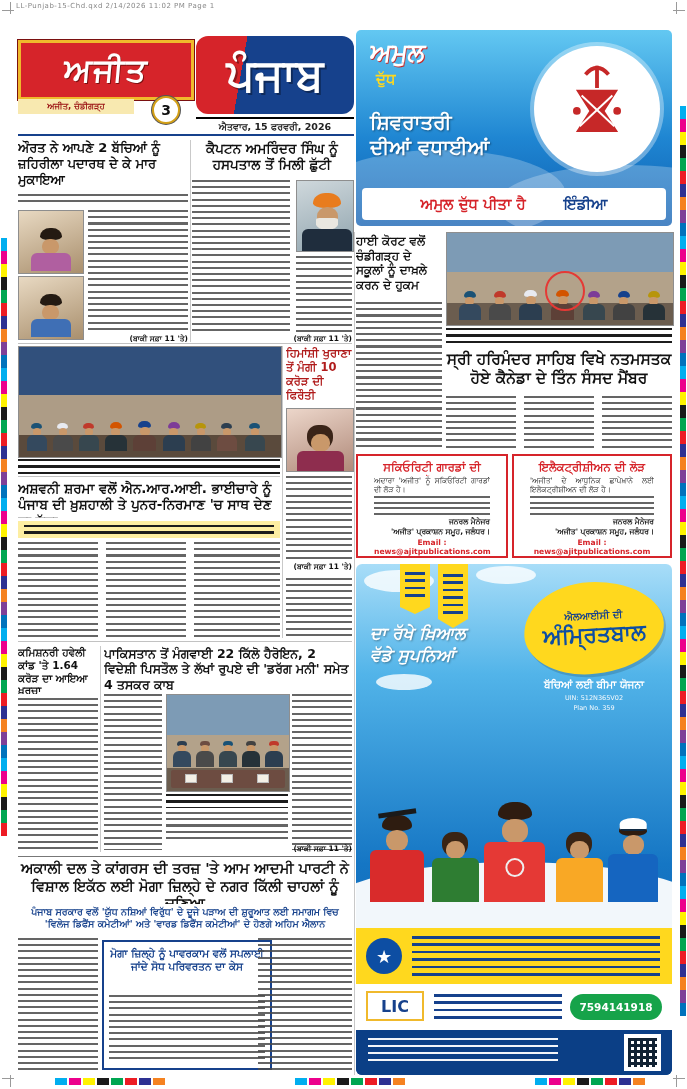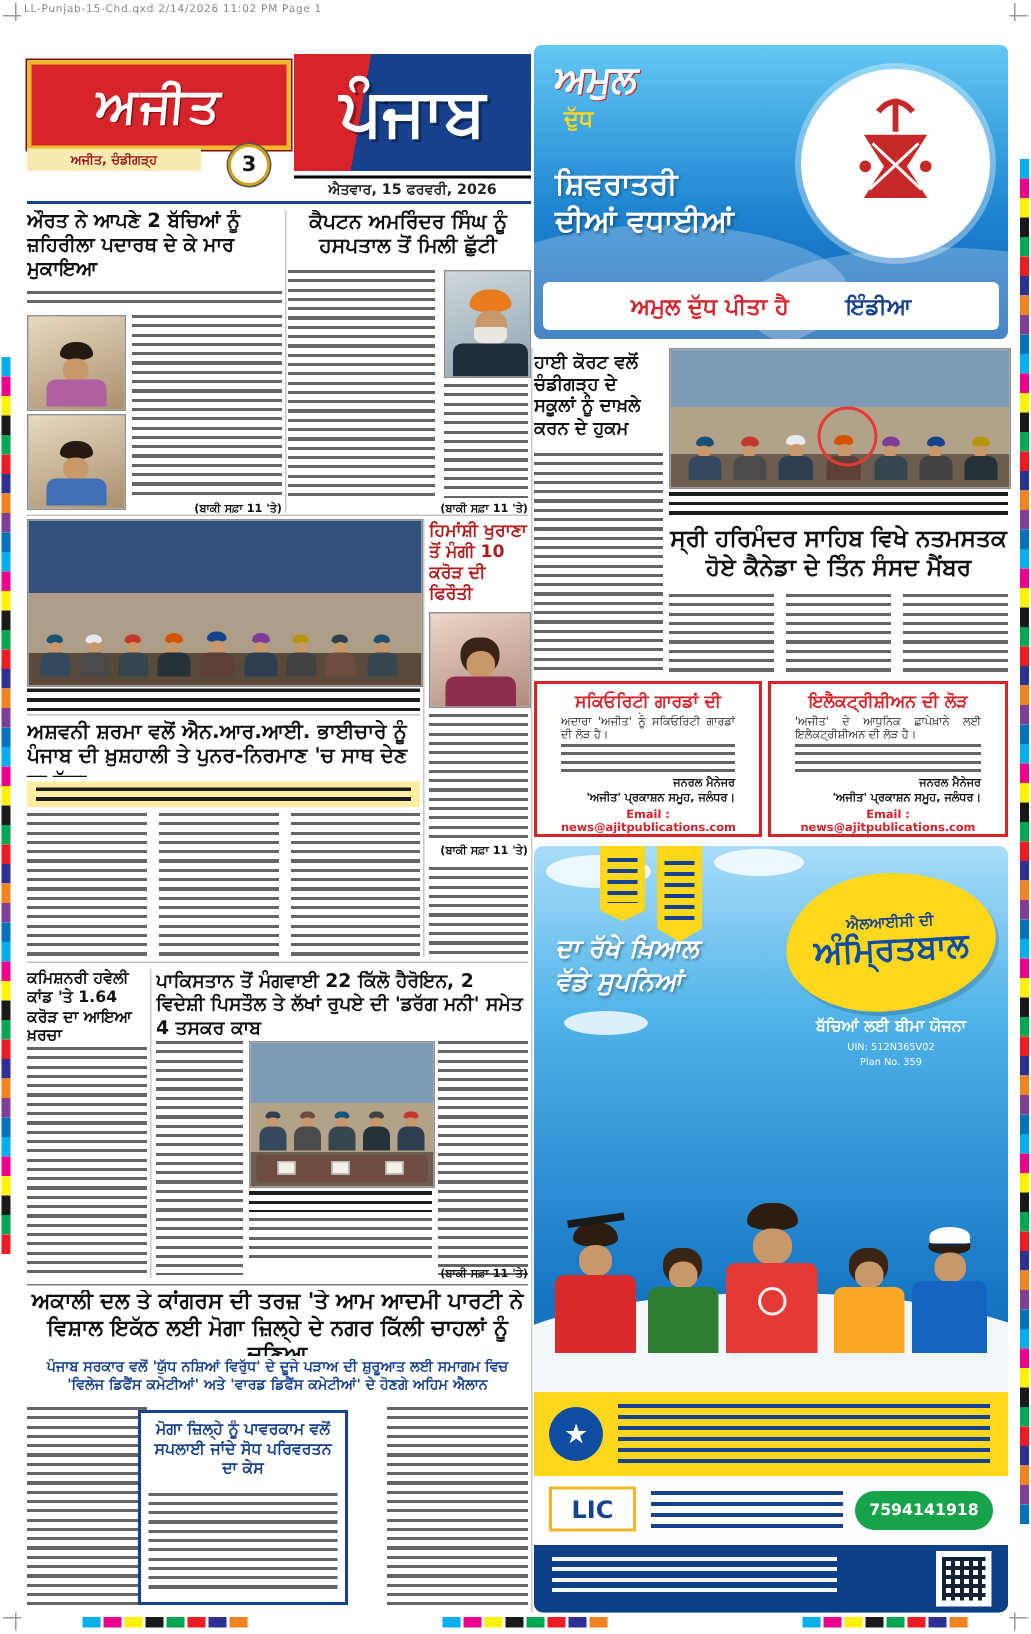--- a/index.html
+++ b/index.html
@@ -21,21 +21,21 @@
   .ctr{text-align:center;}
   .cont{position:absolute;font-size:7.5px;font-weight:700;text-align:right;color:#111;}
   
   .brandbox{position:absolute;left:18px;top:40px;width:170px;height:54px;background:#d6242a;
             border:3px solid #f0b92c;box-shadow:0 0 0 1px #7a1010;display:flex;align-items:center;justify-content:center;}
   .brandbox span{font-size:32px;font-weight:800;color:#fff;letter-spacing:2px;transform:skewX(-5deg);text-shadow:1px 1px 0 #7a1010;}
   .edition{position:absolute;left:18px;top:99px;width:116px;height:15px;background:#f8e9b0;color:#9c1515;
            font-size:8.5px;font-weight:700;display:flex;align-items:center;justify-content:center;}
   .pgcircle{position:absolute;left:152px;top:96px;width:24px;height:24px;border:2px solid #d4a017;border-radius:50%;
             background:#fff;display:flex;align-items:center;justify-content:center;font-size:14px;font-weight:800;color:#111;box-shadow:0 0 0 1px #555;}
-  .title{position:absolute;left:196px;top:36px;width:158px;height:78px;border-radius:0;
+  .title{position:absolute;left:196px;top:36px;width:158px;height:78px;border-radius:12px;
          background:linear-gradient(100deg,#d6242a 0 30%,#16418c 30%);display:flex;align-items:center;justify-content:center;}
   .title span{font-size:44px;font-weight:800;color:#fff;text-shadow:2px 2px 0 rgba(0,0,0,.35);}
   .dateline{position:absolute;left:196px;top:117px;width:158px;height:15px;border-top:2px solid #000000;
             font-size:9.5px;font-weight:700;color:#222;display:flex;align-items:center;justify-content:center;}
   
   .photo{position:absolute;overflow:hidden;border:1px solid #8e8e8e;background:linear-gradient(160deg,#cfd8dc,#90a4ae);}
   .photo.indoor{background:linear-gradient(180deg,#7d9bb5 0 42%,#b3a28a 42% 76%,#6b5d4f 76%);}
   .photo.stage{background:linear-gradient(180deg,#31507c 0 44%,#ad9c86 44% 80%,#5a4a3c 80%);}
   .photo.glam{background:linear-gradient(160deg,#ecd6ca,#b08a7a);}
   .photo.warm{background:linear-gradient(160deg,#e8d9c2,#a98f6d);}
@@ -509,21 +509,21 @@
   <div class="sim" style="left:292px;top:694px;width:60px;height:156px;"></div>
   <div class="sim-cap" style="left:166px;top:794px;width:122px;height:14px;"></div>
   <div class="sim" style="left:166px;top:812px;width:122px;height:30px;"></div>
   <div class="cont" style="left:232px;top:844px;width:120px;">(ਬਾਕੀ ਸਫ਼ਾ 11 'ਤੇ)</div>
 
   <div class="hr" style="left:18px;top:856px;width:334px;background:#777;"></div>
 
   <div class="hl ctr" style="left:18px;top:860px;width:334px;height:44px;font-size:14.5px;">ਅਕਾਲੀ ਦਲ ਤੇ ਕਾਂਗਰਸ ਦੀ ਤਰਜ਼ 'ਤੇ ਆਮ ਆਦਮੀ ਪਾਰਟੀ ਨੇ ਵਿਸ਼ਾਲ ਇਕੱਠ ਲਈ ਮੋਗਾ ਜ਼ਿਲ੍ਹੇ ਦੇ ਨਗਰ ਕਿੱਲੀ ਚਾਹਲਾਂ ਨੂੰ ਚੁਣਿਆ</div>
   <div class="hl ctr" style="left:18px;top:906px;width:334px;height:28px;font-size:9.5px;color:#16418c;">ਪੰਜਾਬ ਸਰਕਾਰ ਵਲੋਂ 'ਯੁੱਧ ਨਸ਼ਿਆਂ ਵਿਰੁੱਧ' ਦੇ ਦੂਜੇ ਪੜਾਅ ਦੀ ਸ਼ੁਰੂਆਤ ਲਈ ਸਮਾਗਮ ਵਿਚ 'ਵਿਲੇਜ ਡਿਫੈਂਸ ਕਮੇਟੀਆਂ' ਅਤੇ 'ਵਾਰਡ ਡਿਫੈਂਸ ਕਮੇਟੀਆਂ' ਦੇ ਹੋਣਗੇ ਅਹਿਮ ਐਲਾਨ</div>
   <div class="sim" style="left:18px;top:938px;width:80px;height:134px;"></div>
-  <div class="bluebox" style="left:92px;top:940px;width:140px;height:130px;">
+  <div class="bluebox" style="left:102px;top:940px;width:170px;height:130px;">
     <div class="hl ctr" style="position:relative;width:100%;height:44px;font-size:10.5px;color:#16418c;">ਮੋਗਾ ਜ਼ਿਲ੍ਹੇ ਨੂੰ ਪਾਵਰਕਾਮ ਵਲੋਂ ਸਪਲਾਈ ਜਾਂਦੇ ਸੋਧ ਪਰਿਵਰਤਨ ਦਾ ਕੇਸ</div>
     <div class="sim" style="position:relative;width:100%;height:68px;margin-top:4px;"></div>
   </div>
   <div class="sim" style="left:258px;top:938px;width:94px;height:134px;"></div>
 
   <div class="clsbox" style="left:356px;top:454px;width:152px;height:104px;">
     <div class="cls-title">ਸਕਿਓਰਿਟੀ ਗਾਰਡਾਂ ਦੀ ਲੋੜ</div>
     <div class="cls-intro">ਅਦਾਰਾ 'ਅਜੀਤ' ਨੂੰ ਸਕਿਓਰਿਟੀ ਗਾਰਡਾਂ ਦੀ ਲੋੜ ਹੈ।</div>
     <div class="cls-sim"></div>
     <div class="cls-sig">ਜਨਰਲ ਮੈਨੇਜਰ</div>

